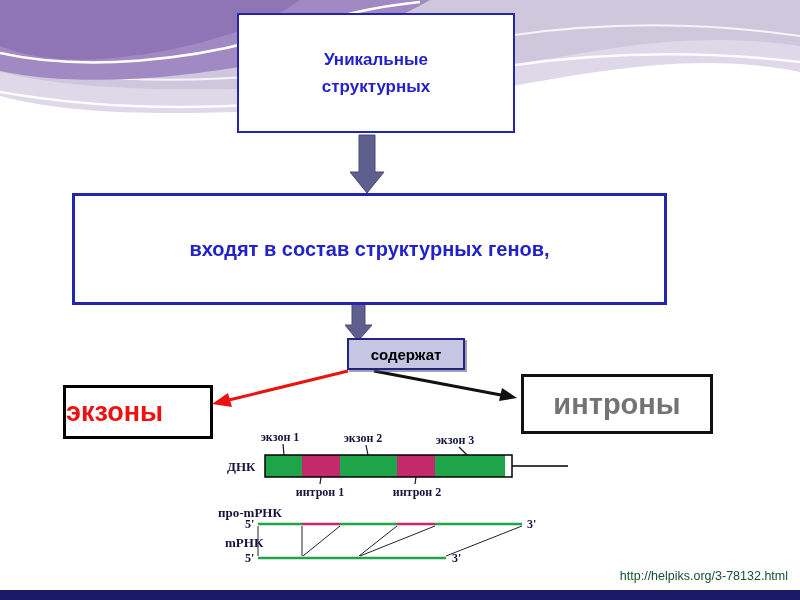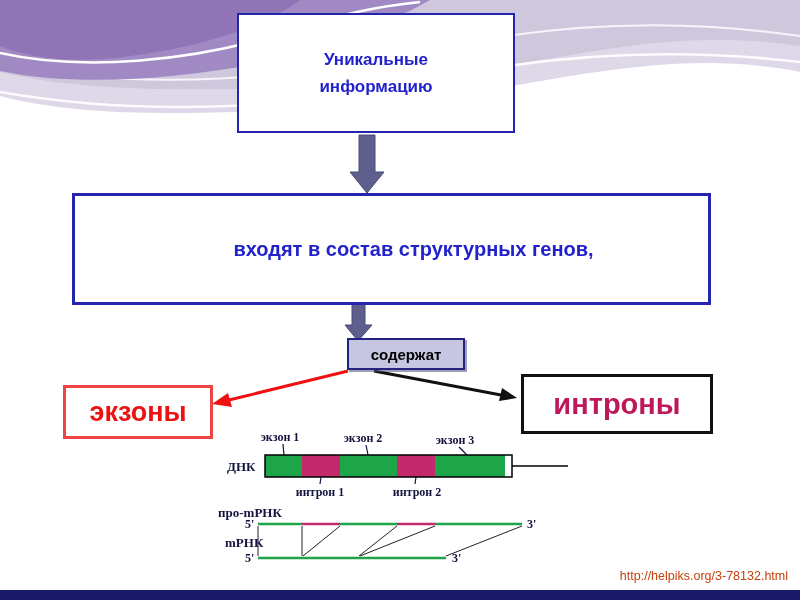--- a/index.html
+++ b/index.html
@@ -8,42 +8,42 @@
     font-family:"Liberation Sans","DejaVu Sans",sans-serif;
   }
   svg{display:block;}
   
   .blue-box{
     position:absolute;border:2px solid #2424ae;background:#ffffff;
     display:flex;flex-direction:column;align-items:center;justify-content:center;
     text-align:right;color:#2222cc;font-weight:bold;z-index:3;
   }
   #top-box{left:237px;top:13px;width:274px;height:116px;font-size:17px;line-height:1.6;}
-  #middle-box{left:72px;top:193px;width:589px;height:106px;border-width:3px;font-size:20px;line-height:1.5;padding-left:44px;}
+  #middle-box{left:72px;top:193px;width:589px;height:106px;border-width:3px;font-size:20px;line-height:1.5;}
   #contains-box{
     position:absolute;left:303px;top:338px;width:114px;height:28px;
     background:#c6c6e2;border:2px solid #24247e;box-shadow:2px 2px 0 rgba(80,80,130,.55);
     display:flex;align-items:center;justify-content:center;
     color:#000;font-weight:bold;font-size:15px;z-index:3;margin-left:44px;
   }
   #exons-box{
     position:absolute;left:63px;top:385px;width:144px;height:48px;
-    border:3px solid #ef4444;color:#ee1111;background:#fff;
-    display:flex;align-items:center;justify-content:center;
+    border:3px solid #000000;color:#ee1111;background:#fff;
+    display:flex;align-items:center;
     font-weight:bold;font-size:27px;z-index:3;
   }
   #introns-box{
     position:absolute;left:521px;top:374px;width:186px;height:54px;
-    border:3px solid #111111;color:#be185d;background:#fff;
+    border:3px solid #111111;color:#737373;background:#fff;
     display:flex;align-items:center;justify-content:center;
     font-weight:bold;font-size:29px;z-index:3;
   }
   
   #url-text{
-    position:absolute;right:12px;top:569px;font-size:12.5px;color:#c2410c;z-index:3;
+    position:absolute;right:12px;top:569px;font-size:12.5px;color:#14532d;z-index:3;
   }
   #bottom-bar{
     position:absolute;left:0;bottom:0;width:800px;height:10px;background:#1a1a68;z-index:4;
   }
   
   #waves-layer{position:absolute;left:0;top:0;z-index:1;}
   #arrows-layer{position:absolute;left:0;top:0;z-index:2;pointer-events:none;}
   #gene-diagram{position:absolute;left:215px;top:428px;z-index:3;}
   .diagram-text{font-family:"Liberation Serif","DejaVu Serif",serif;font-weight:bold;fill:#14143e;}
 </style>
@@ -66,21 +66,21 @@
     <polygon points="359,135 375,135 375,172 384,172 367,193 350,172 359,172" fill="#5f5f8e" stroke="#4a4a78" stroke-width="1"></polygon>
     <polygon points="352,304 365,304 365,325 372,325 358,341 345,325 352,325" fill="#5f5f8e" stroke="#4a4a78" stroke-width="1"></polygon>
     <line x1="348" y1="371" x2="229" y2="400" stroke="#ee1111" stroke-width="3"></line>
     <polygon points="212,404 228,393 232,407" fill="#ee1111"></polygon>
     <line x1="374" y1="371" x2="501" y2="395" stroke="#111111" stroke-width="3"></line>
     <polygon points="517,398 499,401 502,388" fill="#111111"></polygon>
   </svg>
 
   <div class="blue-box" id="top-box">
     <div>Уникальные</div>
-    <div>информацию</div>
+    <div>структурных</div>
   </div>
 
   <div class="blue-box" id="middle-box">
     <div>входят в состав структурных генов,</div>
   </div>
 
   <div id="contains-box">
     <span>содержат</span>
   </div>
 

